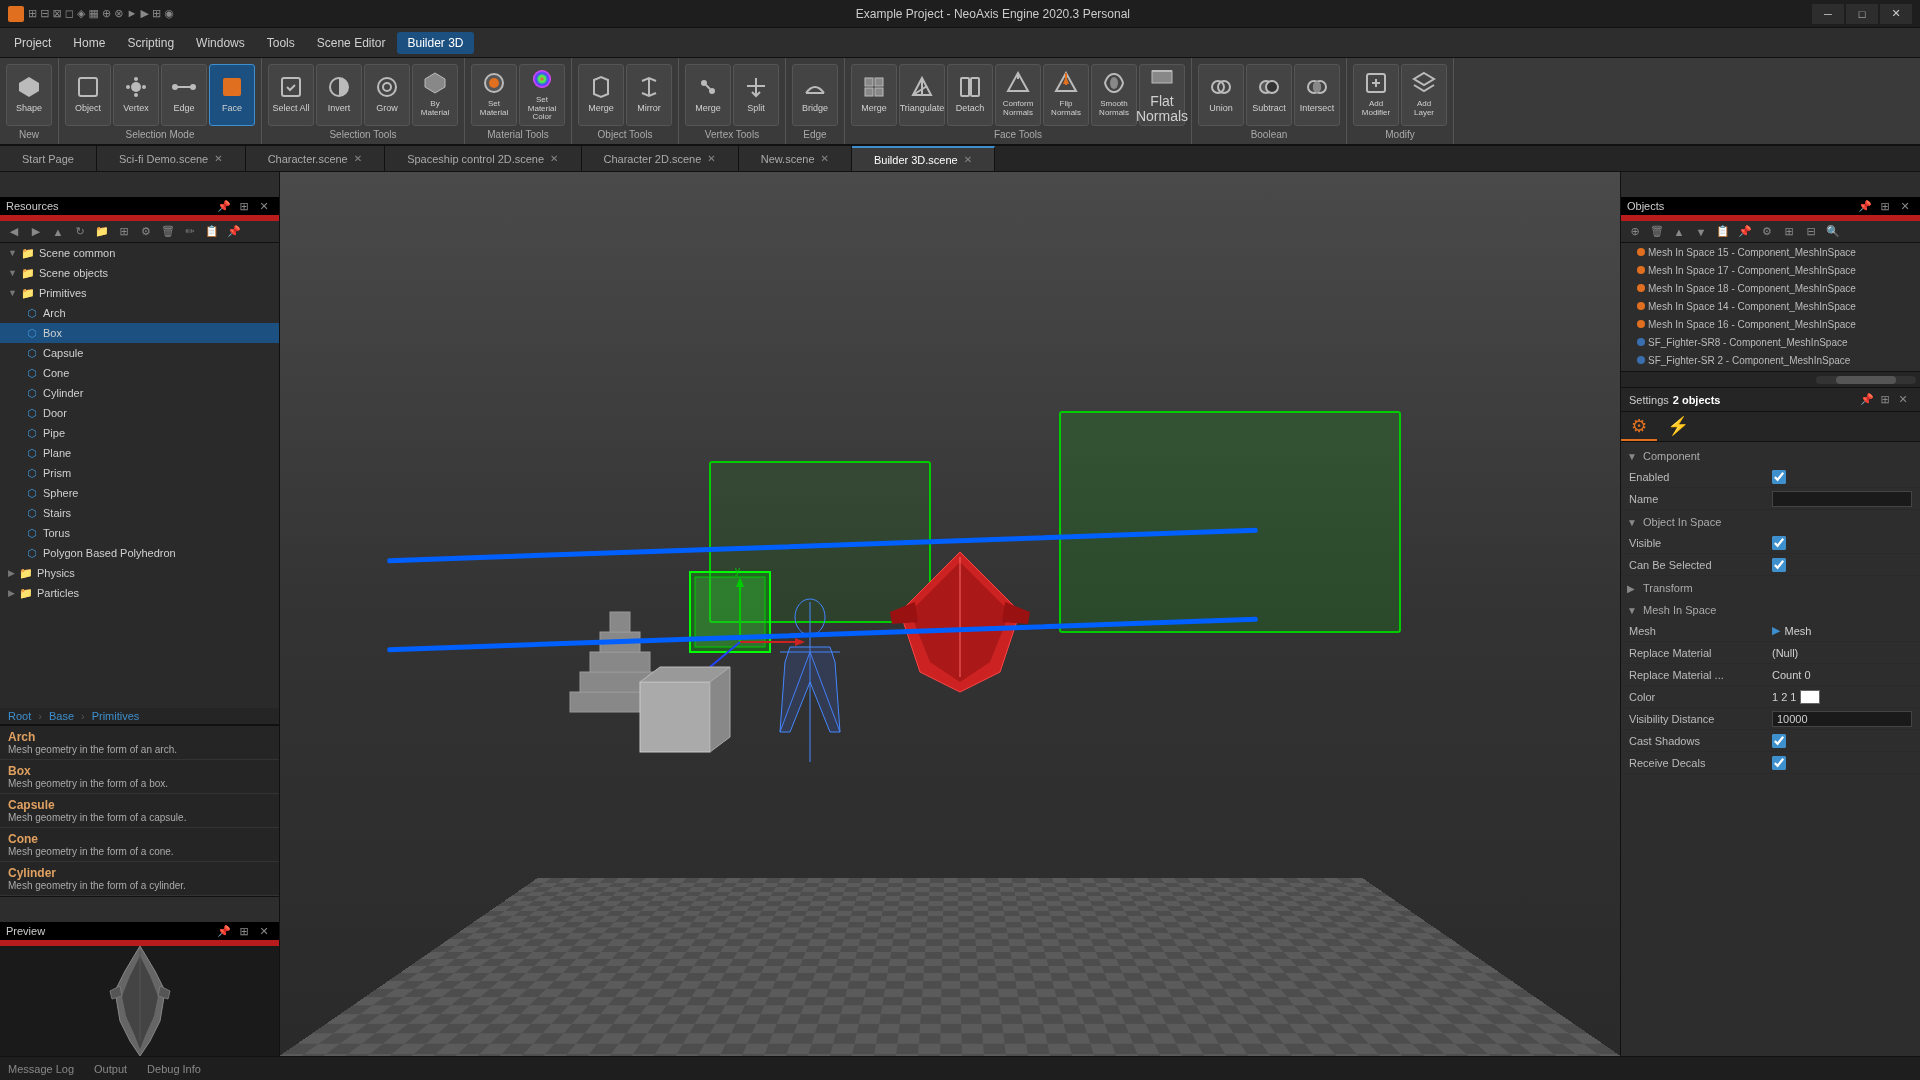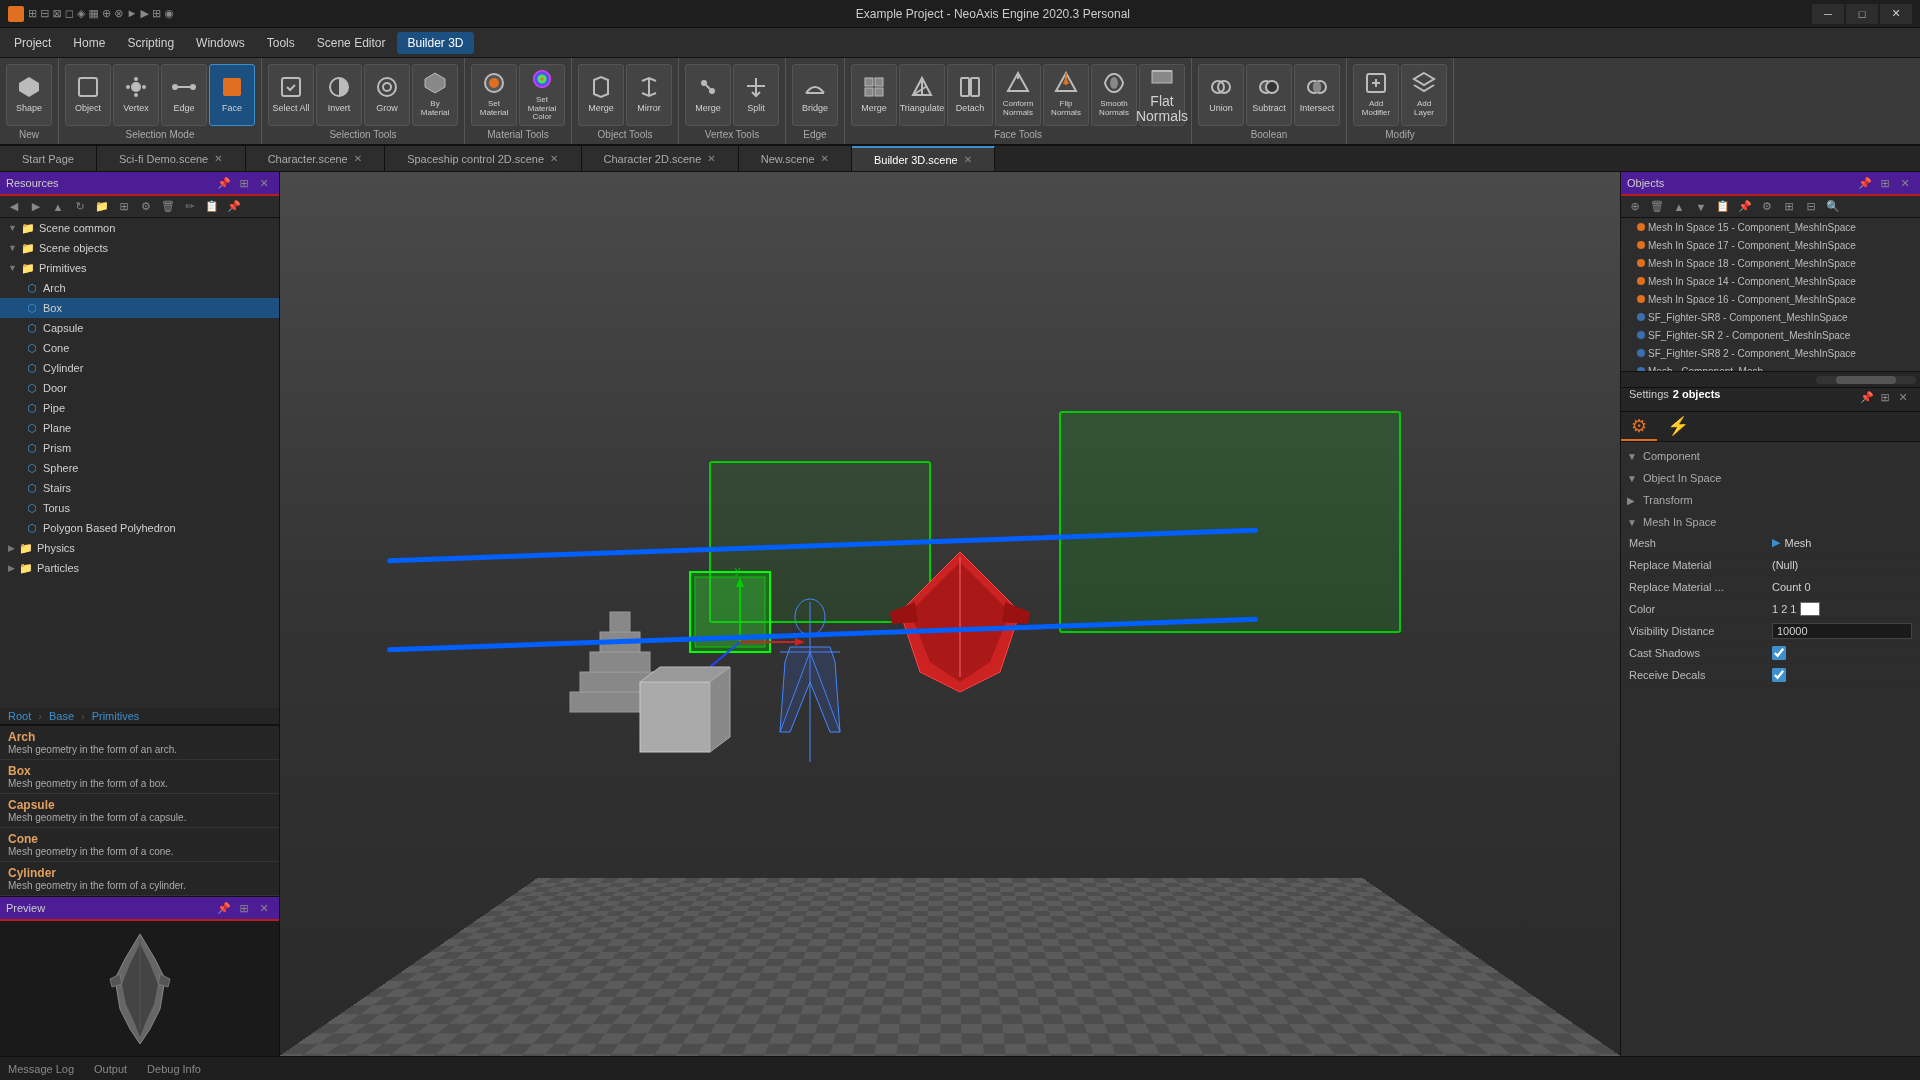--- a/index.html
+++ b/index.html
@@ -32,21 +32,21 @@
     #tabbar { display: flex; align-items: center; background: #252525; border-bottom: 1px solid #111; height: 26px; overflow: hidden; }
     .tab { display: flex; align-items: center; padding: 0 22px; height: 26px; background: #2d2d2d; border-right: 1px solid #111; cursor: pointer; font-size: 11px; color: #aaa; white-space: nowrap; gap: 6px; }
     .tab.active { background: #3a3a3a; color: #fff; border-top: 2px solid #3d8fcd; }
     .tab .close-tab { color: #888; font-size: 10px; cursor: pointer; }
 
     
     #main { display: flex; height: calc(1080px - 28px - 30px - 88px - 26px - 24px); }
 
     
     #left-panel { width: 280px; display: flex; flex-direction: column; background: #2d2d2d; border-right: 1px solid #111; flex-shrink: 0; }
-    .panel-header { display: flex; align-items: center; background: #4c1d95; height: 24px; padding: 0 6px; border-bottom: 2px solid #b91c1c; font-size: 11px; color: #ccc; gap: 4px; }
+    .panel-header { display: flex; align-items: center; background: #000000; height: 24px; padding: 0 6px; border-bottom: 6px solid #b91c1c; font-size: 11px; color: #ccc; gap: 4px; margin-top: 25px; }
     .panel-header .panel-title { flex: 1; }
     .panel-header-icons { display: flex; gap: 2px; }
     .panel-icon-btn { width: 18px; height: 18px; display: flex; align-items: center; justify-content: center; cursor: pointer; color: #888; font-size: 11px; }
 
     
     #resources-tree { flex: 1; overflow-y: auto; overflow-x: hidden; background: #2a2a2a; }
     .tree-item { display: flex; align-items: center; height: 20px; padding-left: 8px; cursor: pointer; gap: 3px; font-size: 11px; }
     .tree-item.selected { background: #1c5080; }
     .tree-icon { width: 16px; height: 16px; display: flex; align-items: center; justify-content: center; font-size: 11px; }
     .tree-label { font-size: 11px; }
@@ -67,21 +67,21 @@
     
     #right-panel { width: 300px; display: flex; flex-direction: column; background: #2d2d2d; border-left: 1px solid #111; flex-shrink: 0; }
     #objects-panel { height: 200px; border-bottom: 1px solid #111; display: flex; flex-direction: column; }
     .obj-item { display: flex; align-items: center; height: 18px; padding: 0 6px; font-size: 10px; color: #bbb; cursor: pointer; gap: 3px; }
     .obj-indent { padding-left: 16px; }
     .obj-dot { width: 8px; height: 8px; border-radius: 50%; background: #e07020; flex-shrink: 0; }
     .obj-dot-blue { background: #3a6faf; }
 
     
     #settings-panel { flex: 1; overflow-y: auto; display: flex; flex-direction: column; }
-    .settings-header { background: #252525; height: 24px; display: flex; padding: 0 8px; border-bottom: 1px solid #111; font-size: 11px; color: #ccc; }
+    .settings-header { background: #252525; height: 24px; display: flex; align-items: center; padding: 0 8px; border-bottom: 1px solid #111; font-size: 11px; color: #ccc; }
     .settings-count { color: #fff; font-weight: bold; margin-left: 4px; }
     .settings-tabs { display: flex; height: 30px; background: #252525; border-bottom: 1px solid #111; }
     .settings-tab { padding: 0 10px; display: flex; align-items: center; cursor: pointer; font-size: 18px; color: #888; border-bottom: 2px solid transparent; }
     .settings-tab.active { color: #e07020; border-bottom-color: #e07020; }
     .settings-content { padding: 4px 0; }
     .settings-section { margin-bottom: 2px; }
     .section-header { display: flex; align-items: center; height: 20px; padding: 0 6px; background: #2d2d2d; cursor: pointer; font-size: 11px; color: #aaa; gap: 4px; }
     .prop-row { display: flex; align-items: center; height: 22px; padding: 0 8px; border-bottom: 1px solid #2a2a2a; }
     .prop-label { flex: 1; font-size: 11px; color: #bbb; }
     .prop-value { width: 140px; font-size: 11px; color: #d0d0d0; display: flex; align-items: center; gap: 4px; }
@@ -804,26 +804,54 @@
         <div class="settings-tab active">⚙</div>
         <div class="settings-tab">⚡</div>
       </div>
       <div class="settings-content">
 
         <div class="settings-section">
           <div class="section-header">
             <span class="prop-collapse">▼</span>
             <span>Component</span>
           </div>
+          <div>
+            <div class="prop-row">
+              <span class="prop-label">Enabled</span>
+              <div class="prop-value">
+                <input type="checkbox" class="prop-checkbox" checked="" style="">
+              </div>
+            </div>
+            <div class="prop-row">
+              <span class="prop-label">Name</span>
+              <div class="prop-value">
+                <input type="text" class="prop-input" value="" style="">
+              </div>
+            </div>
+          </div>
         </div>
 
         <div class="settings-section">
           <div class="section-header">
             <span class="prop-collapse">▼</span>
             <span>Object In Space</span>
+          </div>
+          <div>
+            <div class="prop-row">
+              <span class="prop-label">Visible</span>
+              <div class="prop-value">
+                <input type="checkbox" class="prop-checkbox" checked="" style="">
+              </div>
+            </div>
+            <div class="prop-row">
+              <span class="prop-label">Can Be Selected</span>
+              <div class="prop-value">
+                <input type="checkbox" class="prop-checkbox" checked="" style="">
+              </div>
+            </div>
           </div>
         </div>
 
         <div class="settings-section">
           <div class="section-header">
             <span class="prop-collapse">▶</span>
             <span>Transform</span>
           </div>
         </div>
 

